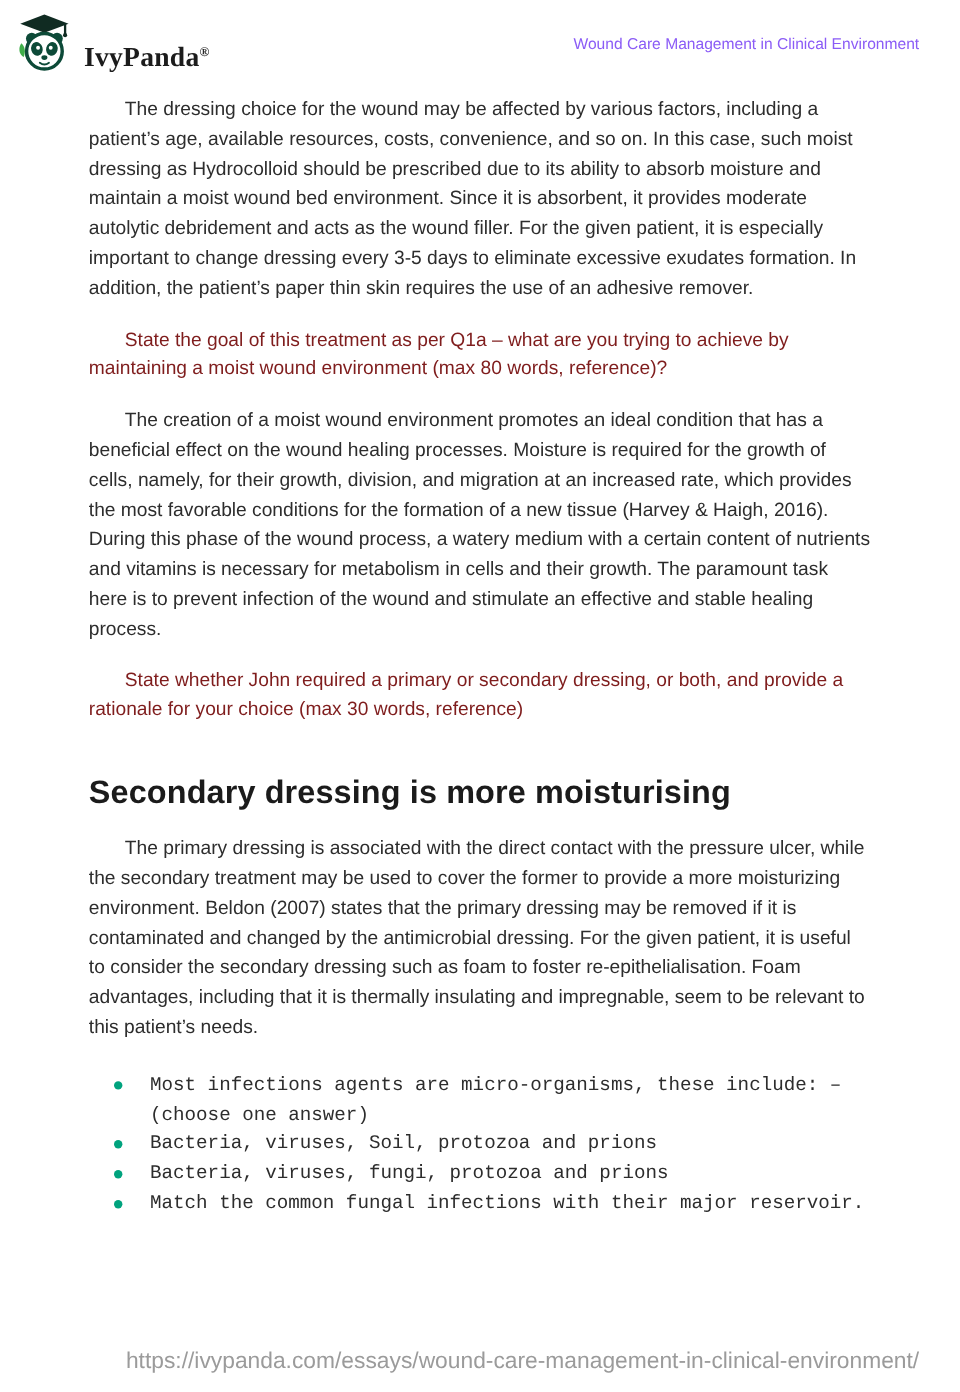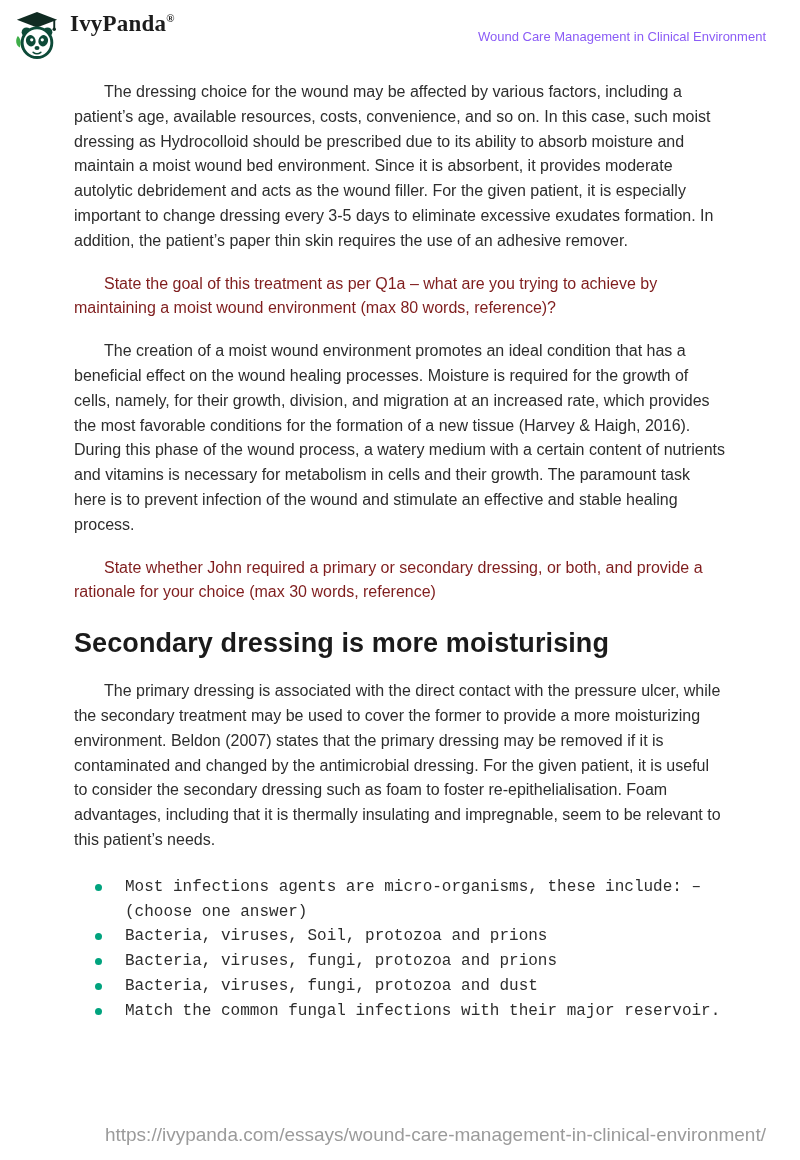--- a/index.html
+++ b/index.html
@@ -14,21 +14,21 @@
   .page { width: 800px; height: 1160px; position: relative; }
 
   
   .header {
     display: flex;
     align-items: center;
     justify-content: space-between;
     padding: 10px 34px 0 14px;
     height: 62px;
   }
-  .brand { display: flex; align-items: flex-start; gap: 10px; cursor: pointer; }
+  .brand { display: flex; align-items: flex-end; gap: 10px; cursor: pointer; }
   .brand-name {
     font-family: "Liberation Serif", "DejaVu Serif", serif;
     font-weight: 700;
     font-size: 23px;
     color: #1c1c1c;
     letter-spacing: 0.2px;
   }
   .brand-name sup { font-size: 11px; font-weight: 700; }
   .doc-title {
     font-size: 13px;
@@ -48,21 +48,21 @@
     color: #2d2d2d;
   }
   .content p.question {
     font-weight: 400;
     color: #7f1d1d;
   }
   .content h2 {
     font-size: 27px;
     font-weight: 700;
     color: #1b1b1b;
-    margin: 23px 0 20px 0;
+    margin: 40px 0 20px 0;
     letter-spacing: 0.1px;
   }
 
   
   ul.answers {
     list-style: none;
     margin: 22px 0 0 0;
   }
   ul.answers li {
     position: relative;
@@ -132,20 +132,19 @@
     <p class="question">State the goal of this treatment as per Q1a – what are you trying to achieve by maintaining a moist wound environment (max 80 words, reference)?</p>
     <p>The creation of a moist wound environment promotes an ideal condition that has a beneficial effect on the wound healing processes. Moisture is required for the growth of cells, namely, for their growth, division, and migration at an increased rate, which provides the most favorable conditions for the formation of a new tissue (Harvey &amp; Haigh, 2016). During this phase of the wound process, a watery medium with a certain content of nutrients and vitamins is necessary for metabolism in cells and their growth. The paramount task here is to prevent infection of the wound and stimulate an effective and stable healing process.</p>
     <p class="question">State whether John required a primary or secondary dressing, or both, and provide a rationale for your choice (max 30 words, reference)</p>
     <h2>Secondary dressing is more moisturising</h2>
     <p>The primary dressing is associated with the direct contact with the pressure ulcer, while the secondary treatment may be used to cover the former to provide a more moisturizing environment. Beldon (2007) states that the primary dressing may be removed if it is contaminated and changed by the antimicrobial dressing. For the given patient, it is useful to consider the secondary dressing such as foam to foster re-epithelialisation. Foam advantages, including that it is thermally insulating and impregnable, seem to be relevant to this patient’s needs.</p>
 
     <ul class="answers">
       <li>Most infections agents are micro-organisms, these include: – (choose one answer)</li>
       <li>Bacteria, viruses, Soil, protozoa and prions</li>
       <li>Bacteria, viruses, fungi, protozoa and prions</li>
-      <li>Bacteria, viruses, fungi, protozoa and dust</li>
       <li>Match the common fungal infections with their major reservoir.</li>
     </ul>
   </div>
 
   <div class="footer-url">https://ivypanda.com/essays/wound-care-management-in-clinical-environment/</div>
 
 </div>
 
 </body></html>

